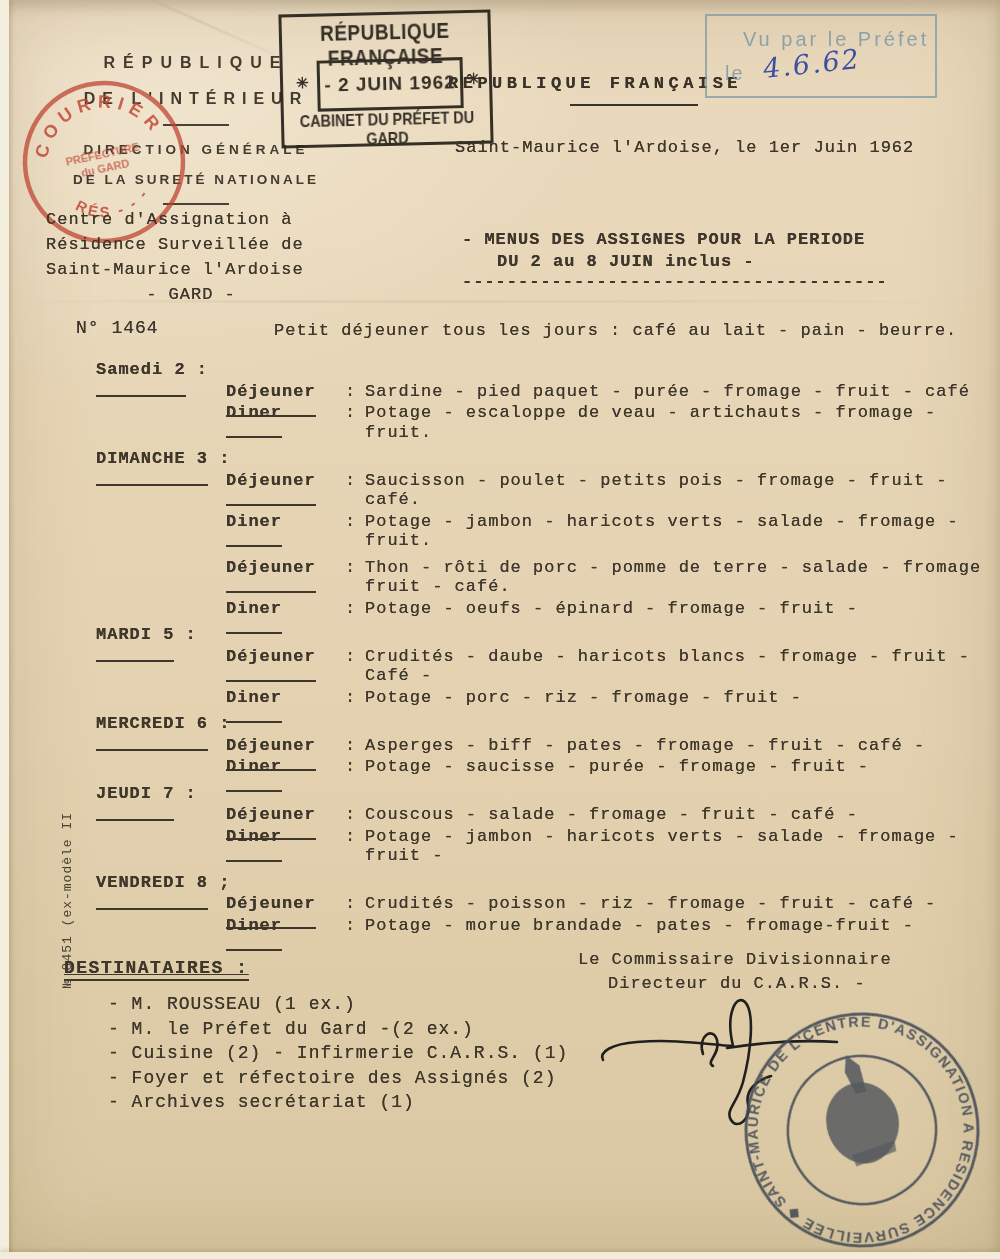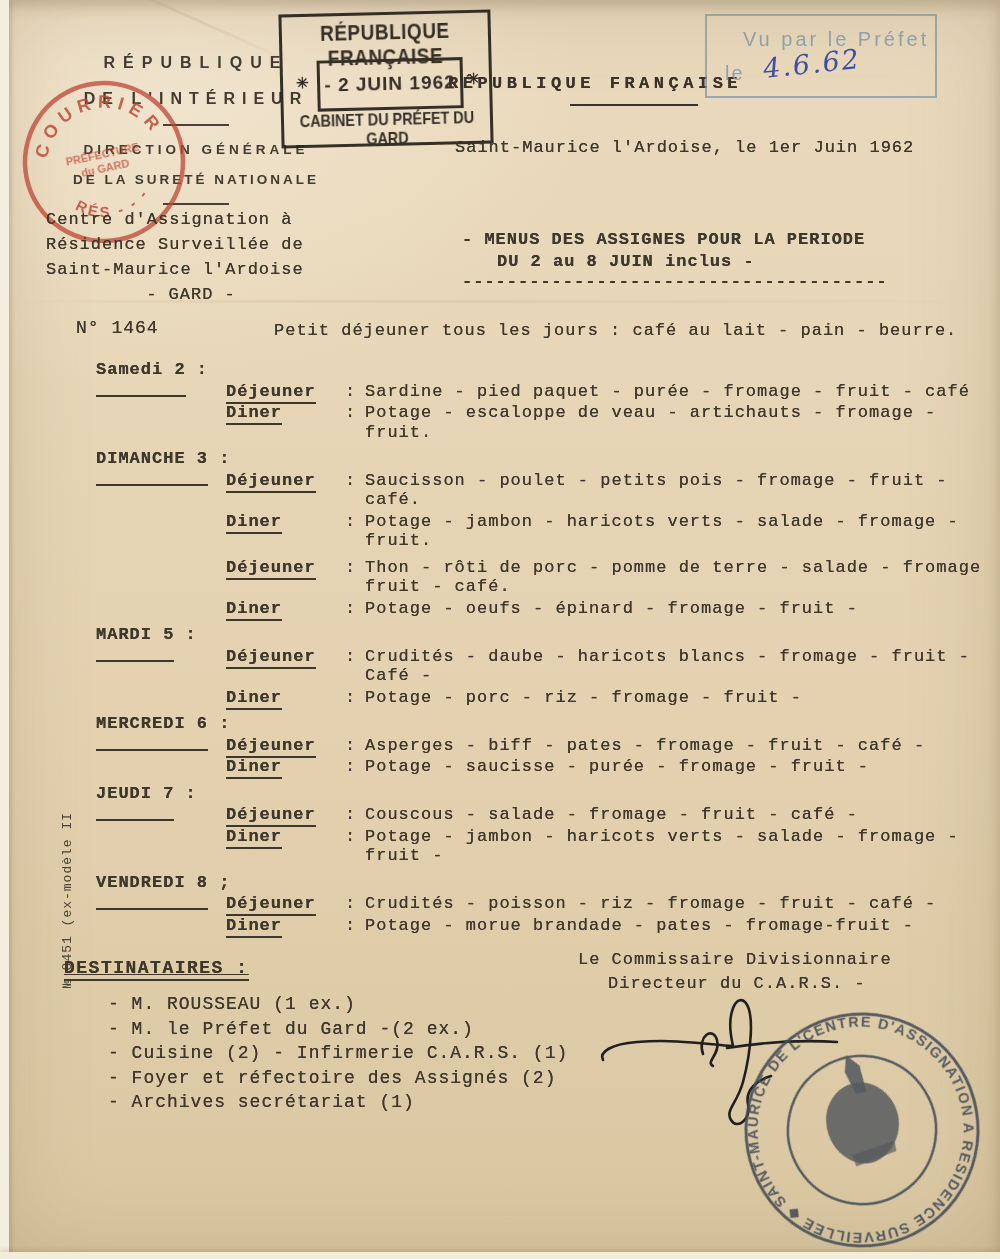--- a/index.html
+++ b/index.html
@@ -46,21 +46,21 @@
   .breakfast{position:absolute;left:274px;top:321px;font-size:17px;letter-spacing:1px;}
 
   
   .menu{position:absolute;left:88px;top:360px;width:905px;font-size:17px;letter-spacing:1px;line-height:19.5px;}
   .day{margin-bottom:7px;}
   .day-head{font-weight:700;padding-left:8px;}
   .day-head .u{border-bottom:2px solid #3e372c;padding-bottom:16px;}
   .day-punct{white-space:pre;}
   .meal{display:flex;padding-left:138px;margin-top:2px;}
   .meal-label{width:119px;font-weight:700;flex:none;}
-  .meal-label span{border-bottom:2px solid #3e372c;padding-bottom:1px;text-align:right;}
+  .meal-label span{border-bottom:2px solid #3e372c;padding-bottom:14px;text-align:right;}
   .meal-colon{width:20px;flex:none;}
   .meal-lines{flex:1;}
 
   
   .date-stamp{position:absolute;left:280px;top:12px;width:206px;height:128px;border:3px solid #26211a;
     transform:rotate(-1.4deg);color:#26211a;font-family:"Liberation Sans",sans-serif;opacity:.92;}
   .ds-top{position:absolute;left:0;top:8px;width:100%;text-align:center;font-size:19px;font-weight:700;
     letter-spacing:.5px;transform:scaleY(1.12);filter:blur(.3px);}
   .ds-box{position:absolute;left:34px;top:44px;width:140px;height:45px;border:3px solid #26211a;}
   .ds-date{width:100%;text-align:center;font-size:19px;font-weight:700;letter-spacing:1px;line-height:43px;filter:blur(.2px);}

